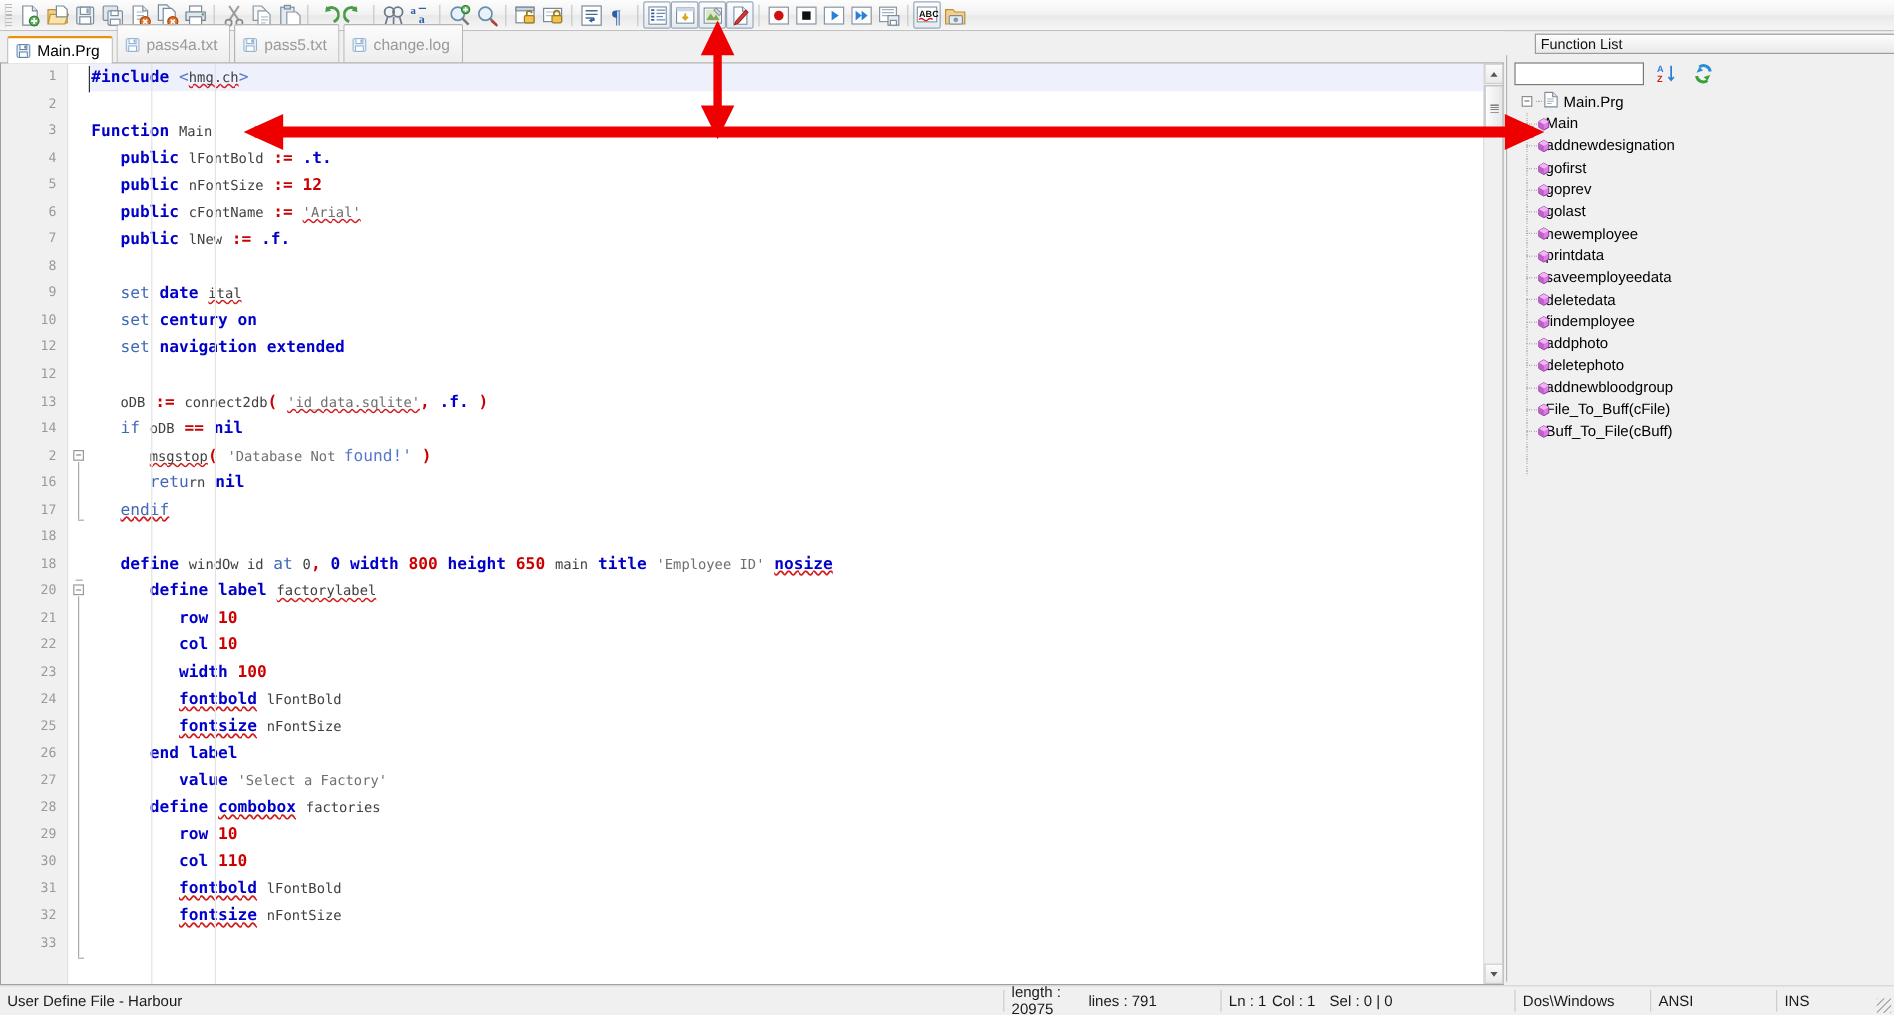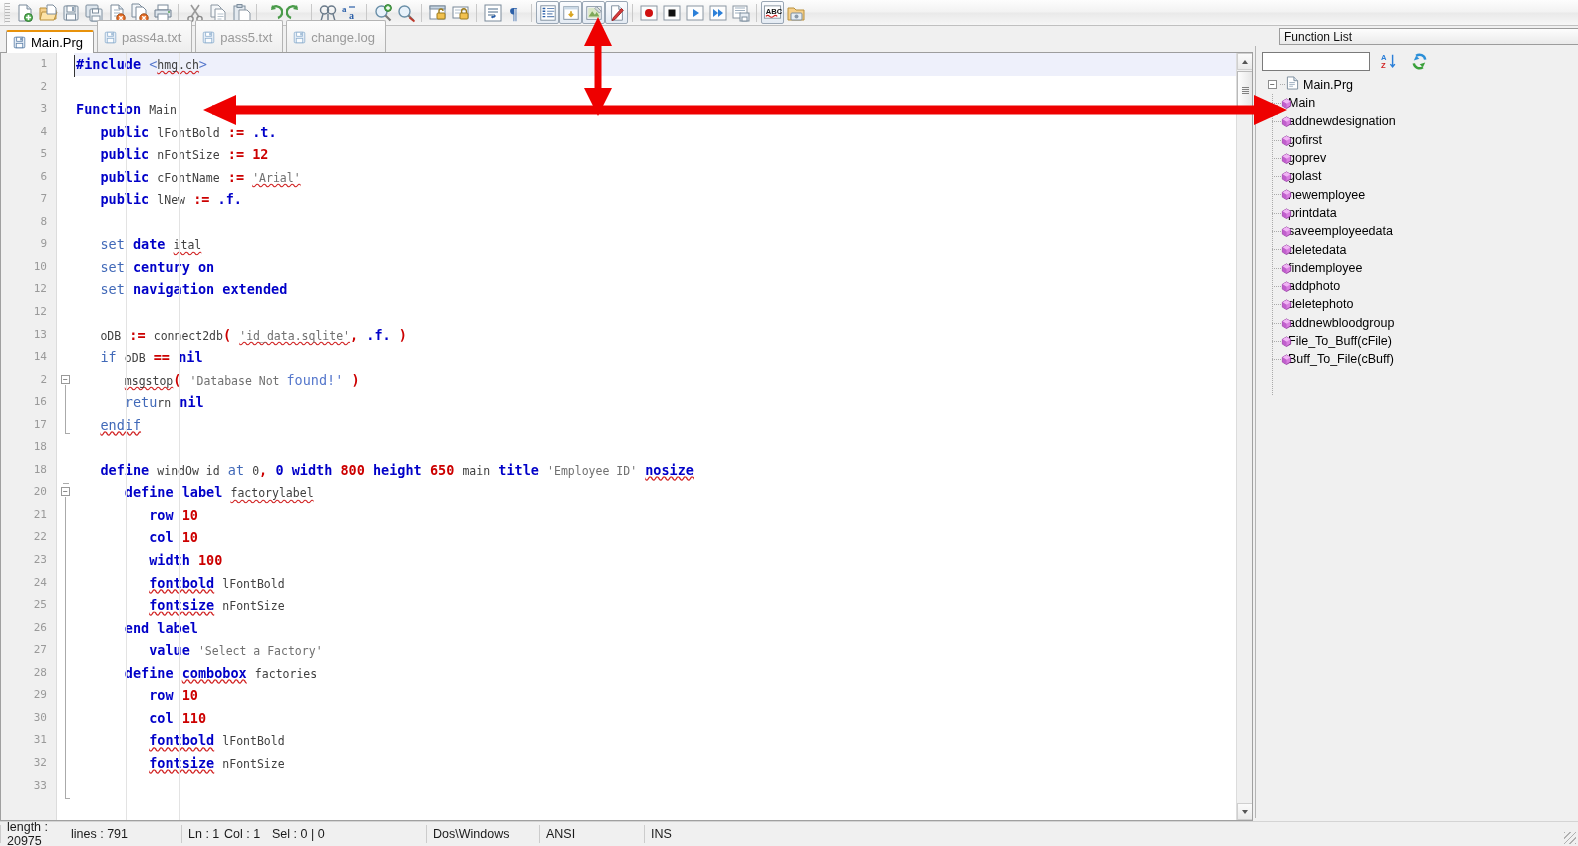--- a/index.html
+++ b/index.html
@@ -828,20 +828,21 @@
                 <path d="M6 6.2v5.2L1.5 8.8V3.6z" fill="#c05fcc"></path>
               </svg></span>
             <span class="lbl">Buff_To_File(cBuff)</span>
           </div>
         </div>
       </div>
   </div>
 </div>
 
 <div id="statusbar">
+  <div class="sb-cell" style="width:836px">User Define File - Harbour</div>
   <div class="sb-div"></div>
   <div class="sb-cell" style="width:70px">length : 20975</div>
   <div class="sb-cell" style="width:110px;padding-left:0">lines : 791</div>
   <div class="sb-div"></div>
   <div class="sb-cell" style="width:42px">Ln : 1</div>
   <div class="sb-cell" style="width:48px;padding-left:0">Col : 1</div>
   <div class="sb-cell" style="width:154px;padding-left:0">Sel : 0 | 0</div>
   <div class="sb-div"></div>
   <div class="sb-cell" style="width:112px">Dos\Windows</div>
   <div class="sb-div"></div>

